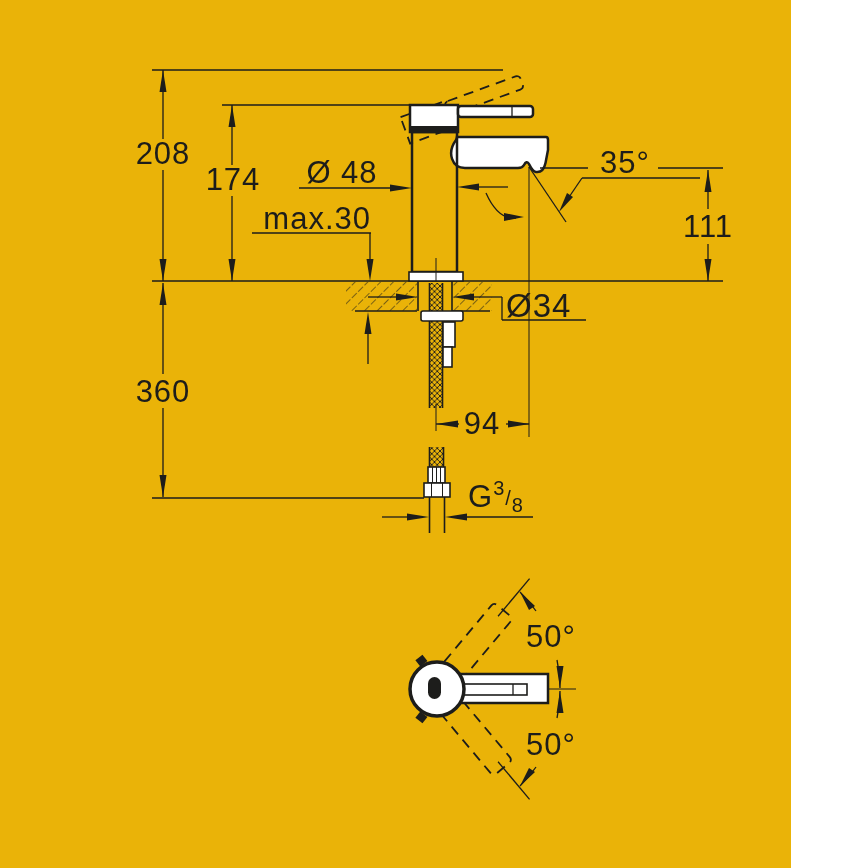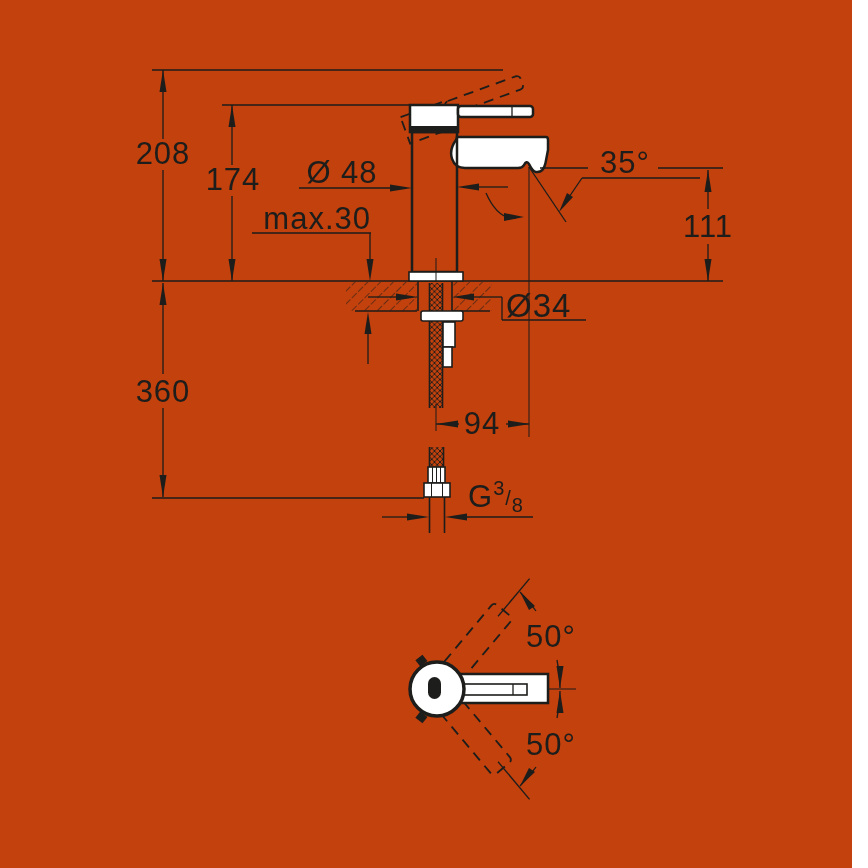--- a/index.html
+++ b/index.html
@@ -1,16 +1,16 @@
 <!DOCTYPE html>
 <html><head>
 <meta charset="utf-8">
 <style>
   html,body{margin:0;padding:0;background:#fff;}
-  .canvas{position:relative;width:852px;height:868px;background:#c2410c;overflow:hidden;}
+  .canvas{position:relative;width:791px;height:868px;background:#eab308;overflow:hidden;}
   svg{display:block;}
   text{font-family:"Liberation Sans","DejaVu Sans",sans-serif;fill:#1d1d1b;font-size:31px;letter-spacing:1px;}
   .ln{stroke:#1d1d1b;fill:none;stroke-width:1.3;}
   .thin{stroke:#1d1d1b;fill:none;stroke-width:1;}
   .outline{stroke:#1d1d1b;fill:#ffffff;stroke-width:2.5;}
   .outline-nf{stroke:#1d1d1b;fill:none;stroke-width:2.5;}
   .mid{stroke:#1d1d1b;fill:#ffffff;stroke-width:1.6;}
   .arrow{fill:#1d1d1b;stroke:none;}
   .dash{stroke:#1d1d1b;fill:none;stroke-width:1.8;stroke-dasharray:10 7;}
 </style>

